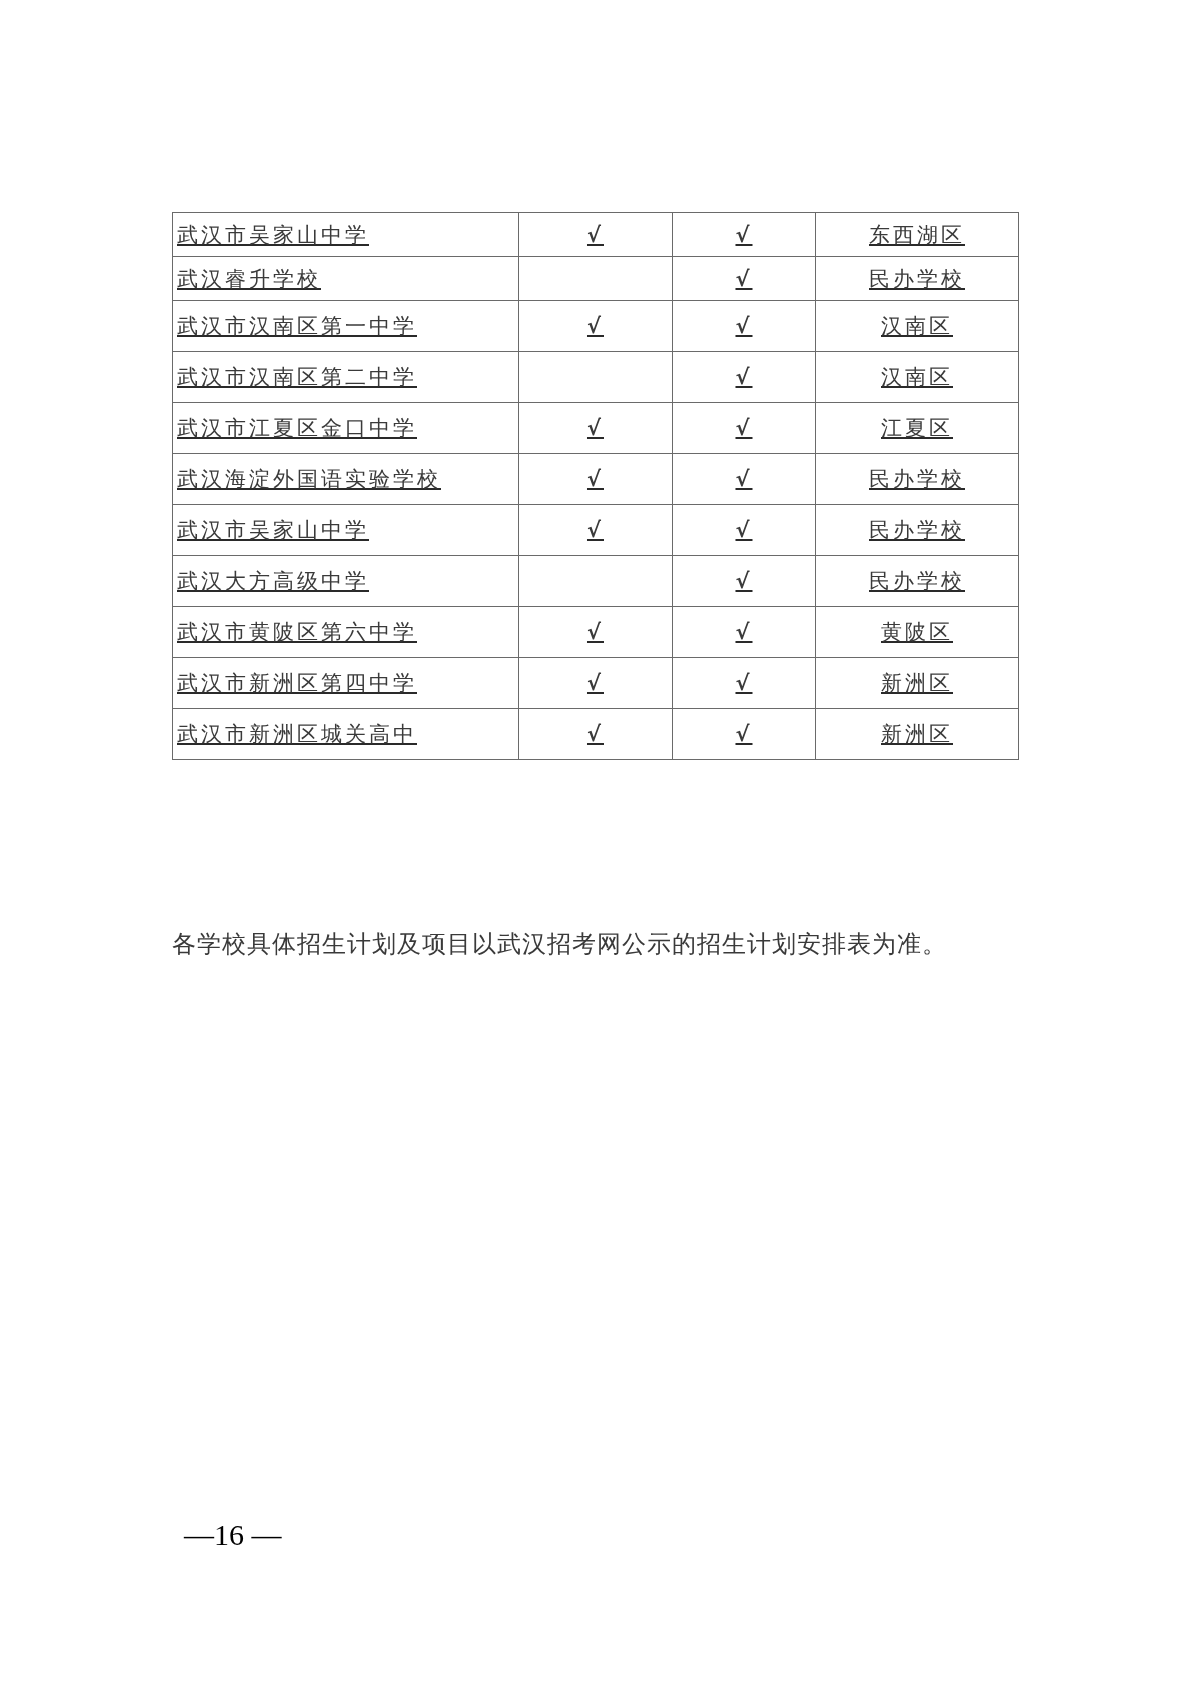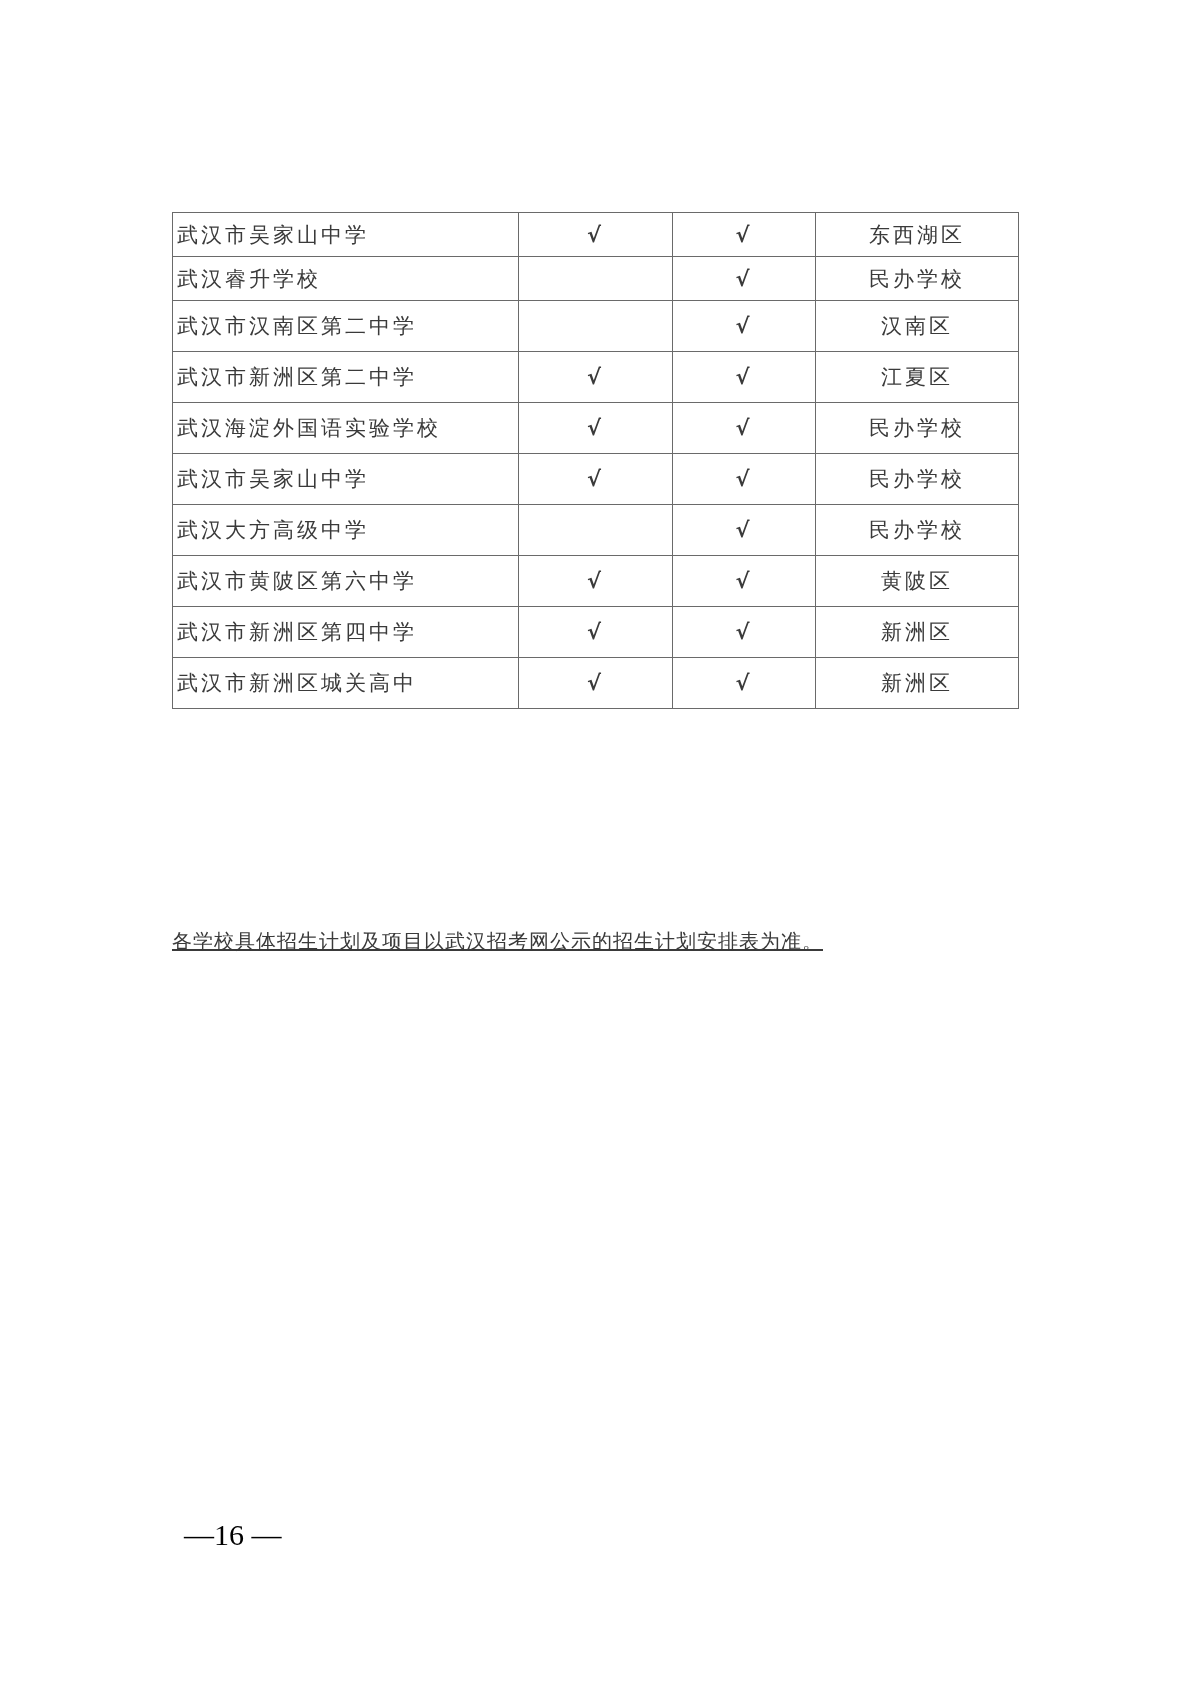--- a/index.html
+++ b/index.html
@@ -21,20 +21,21 @@
       width: 1200px; height: 1698px;
       background: #ffffff;
     }
     table.schools {
       position: absolute;
       left: 172px;
       top: 212px;
       width: 846px;
       border-collapse: collapse;
       table-layout: fixed;
+      text-decoration: underline;
     }
     table.schools td {
       border: 1.6px solid #6a6a6a;
       padding: 0;
       font-size: 21px;
       letter-spacing: 3px;
       color: #3a3a3a;
       vertical-align: middle;
     }
     table.schools tr { height: 51px; }
@@ -56,25 +57,24 @@
       text-align: center;
     }
     col.c-name { width: 346px; }
     col.c-a { width: 154px; }
     col.c-b { width: 143px; }
     col.c-d { width: 203px; }
     .footnote {
       position: absolute;
       left: 172px;
       top: 928px;
-      font-size: 20px;
+      font-size: 24px;
       letter-spacing: 1px;
       color: #3a3a3a;
       white-space: nowrap;
-      text-decoration: underline;
     }
     .page-number {
       position: absolute;
       left: 184px;
       top: 1518px;
       font-family: "Liberation Serif", "DejaVu Serif", serif;
       font-size: 30px;
       color: #000000;
       white-space: nowrap;
     }
@@ -98,27 +98,33 @@
         <td class="check">√</td>
         <td class="district">东西湖区</td>
       </tr>
       <tr class="short">
         <td class="name">武汉睿升学校</td>
         <td class="check"></td>
         <td class="check">√</td>
         <td class="district">民办学校</td>
       </tr>
       <tr>
+        <td class="name">武汉市汉南区第一中学</td>
+        <td class="check">√</td>
+        <td class="check">√</td>
+        <td class="district">汉南区</td>
+      </tr>
+      <tr>
         <td class="name">武汉市汉南区第二中学</td>
         <td class="check"></td>
         <td class="check">√</td>
         <td class="district">汉南区</td>
       </tr>
       <tr>
-        <td class="name">武汉市新洲区第二中学</td>
+        <td class="name">武汉市江夏区金口中学</td>
         <td class="check">√</td>
         <td class="check">√</td>
         <td class="district">江夏区</td>
       </tr>
       <tr>
         <td class="name">武汉海淀外国语实验学校</td>
         <td class="check">√</td>
         <td class="check">√</td>
         <td class="district">民办学校</td>
       </tr>

